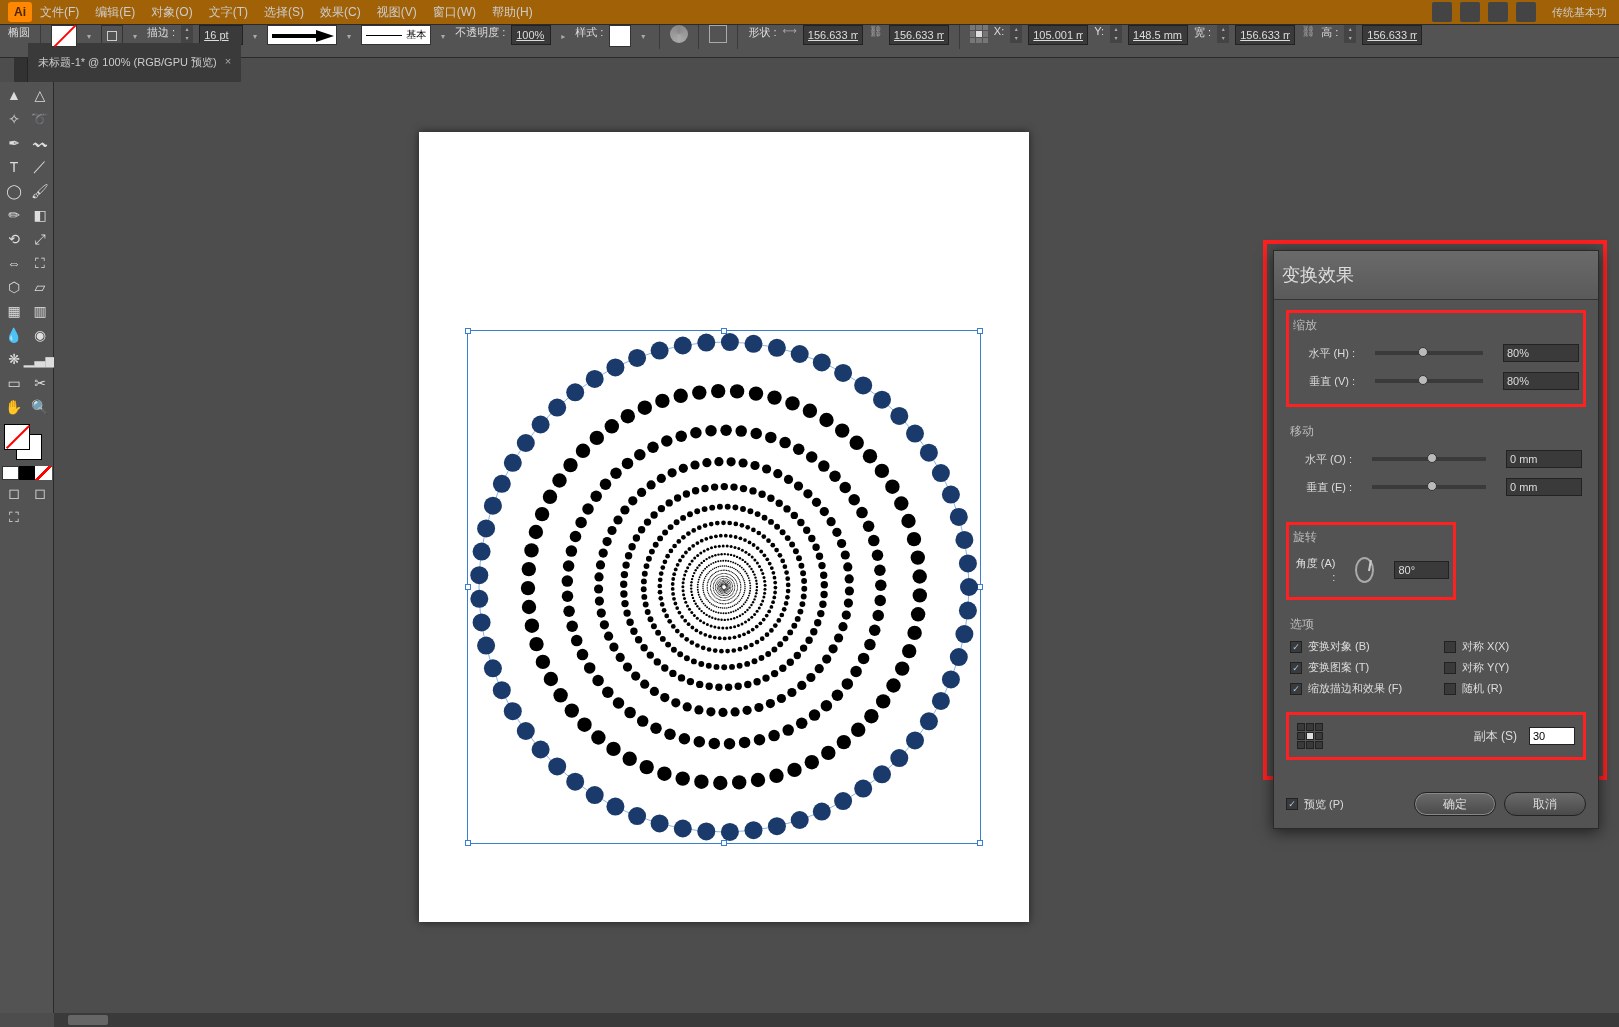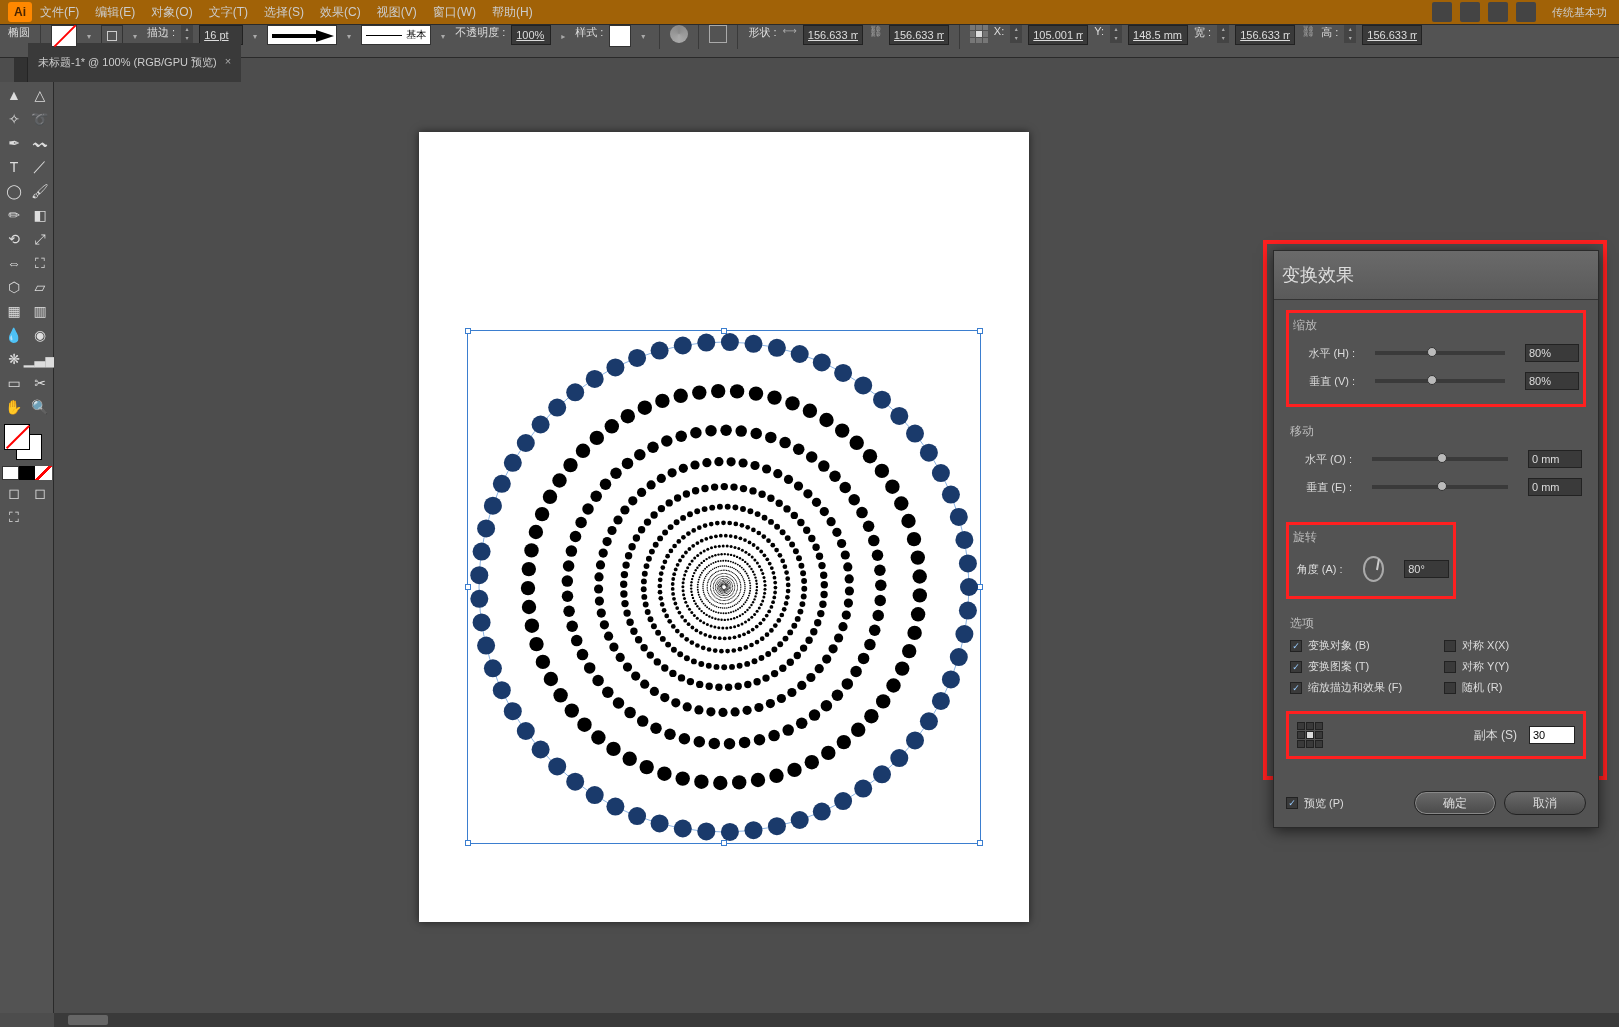--- a/index.html
+++ b/index.html
@@ -60,21 +60,21 @@
 .dlg-title { background: linear-gradient(#6a6a6a,#5a5a5a); padding:12px 8px; font-size:18px; border-bottom:1px solid #333; }
 .dlg-body { padding: 10px 12px; }
 .dlg-section { margin-bottom: 12px; padding:4px; }
 .dlg-section.hl { border:3px solid #ff2020; }
 .sec-title { font-size:12px; color:#bbb; margin-bottom:6px; }
 .row { display:flex; align-items:center; gap:20px; margin: 10px 0; }
 .row-label { width: 62px; text-align:right; font-size:11px; }
 .slider { flex:1; height:4px; background:#3a3a3a; position:relative; }
 .slider-thumb { position:absolute; top:-4px; left:40%; width:10px; height:10px; border-radius:50%; background:#bbb; border:1px solid #333; }
 .slider-thumb.mid { left:48%; }
-.val-box { width:54px; height:18px; background:#3a3a3a; border:1px solid #222; color:#ddd; font-size:11px; padding:0 3px; line-height:16px; }
+.val-box { width:76px; height:18px; background:#3a3a3a; border:1px solid #222; color:#ddd; font-size:11px; padding:0 3px; line-height:16px; }
 .angle-widget { width:26px; height:26px; border:2px solid #aaa; border-radius:50%; position:relative; }
 .angle-widget::after { content:""; position:absolute; left:11px; top:1px; width:2px; height:11px; background:#ccc; transform-origin: bottom center; transform: rotate(10deg); }
 .opts { display:grid; grid-template-columns:1fr 1fr; gap:6px 16px; }
 .chk-row { display:flex; align-items:center; gap:6px; font-size:11px; }
 .chk { width:12px; height:12px; background:#3a3a3a; border:1px solid #222; display:flex; align-items:center; justify-content:center; font-size:9px; color:#9cf; }
 .copies-input { width:46px; height:18px; background:#fff; color:#000; font-size:11px; border:1px solid #222; padding:0 3px; line-height:16px; }
 .ref-grid { width:26px; height:26px; display:grid; grid-template-columns:repeat(3,1fr); grid-template-rows:repeat(3,1fr); gap:1px; }
 .ref-cell { background:#3a3a3a; border:1px solid #222; }
 .dlg-footer { display:flex; align-items:center; justify-content:flex-end; gap:8px; padding:10px 12px 12px; }
 .dlg-btn { width:82px; height:24px; border:1px solid #222; border-radius:12px; background: linear-gradient(#6a6a6a,#4a4a4a); color:#ddd; font-size:12px; text-align:center; line-height:22px; }

